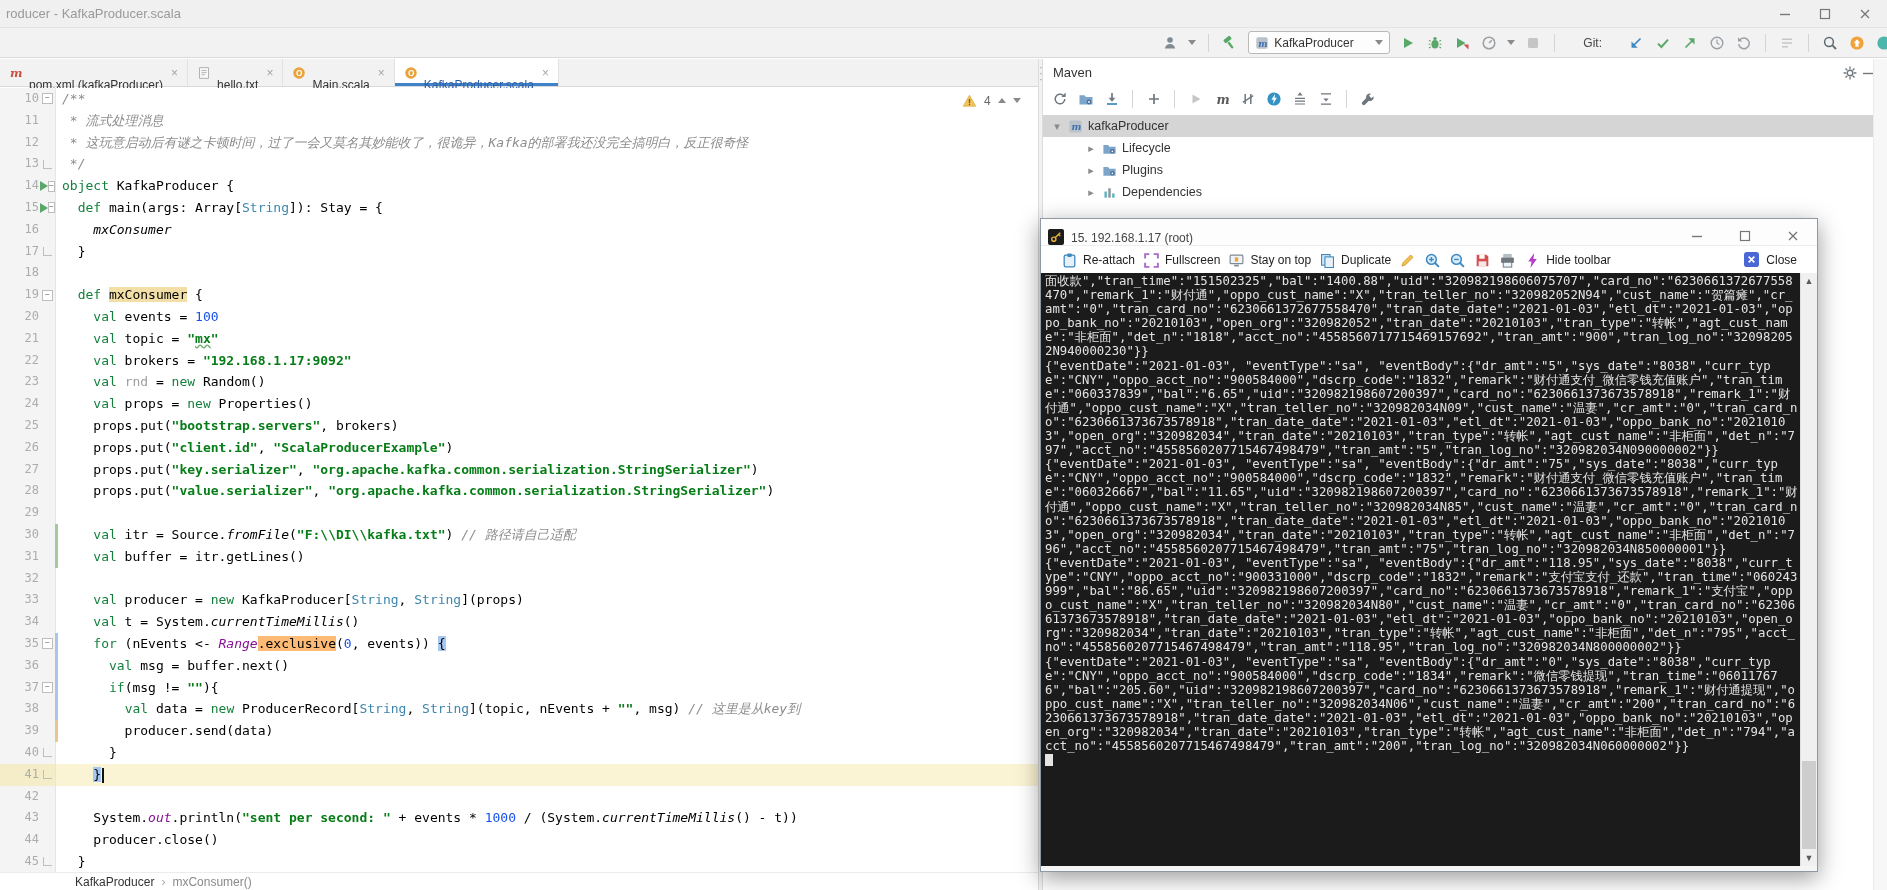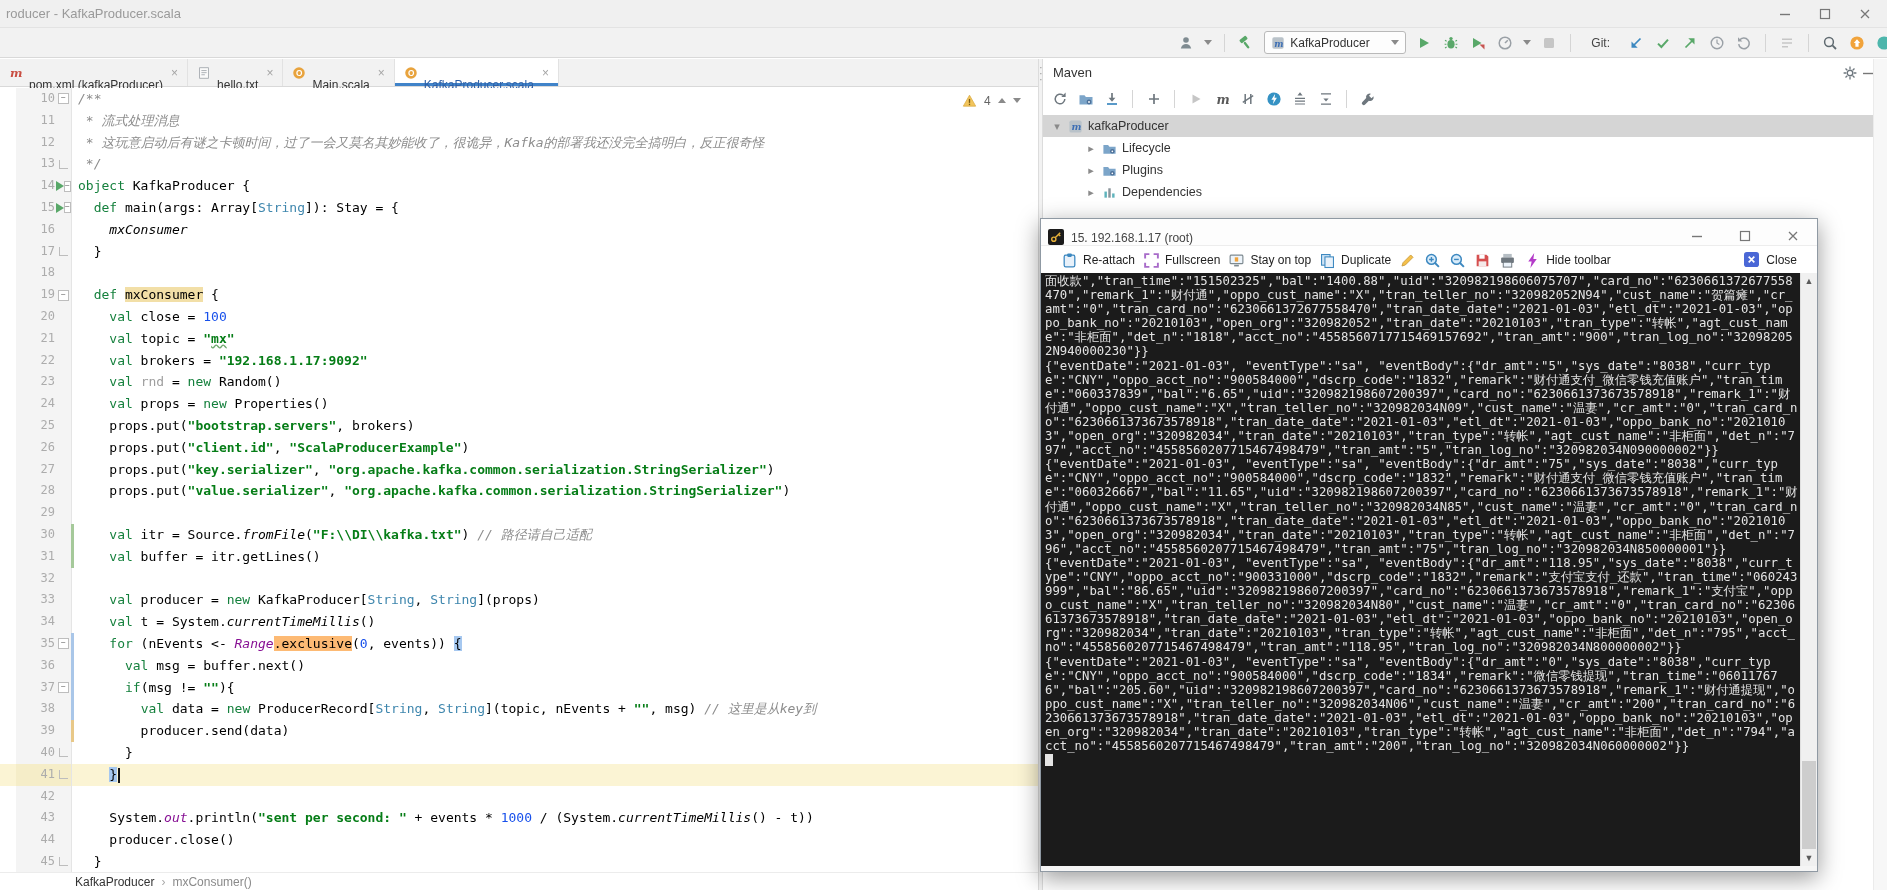--- a/index.html
+++ b/index.html
@@ -14,35 +14,35 @@
   .wctl{display:flex;gap:24px;padding-right:14px;}
   .wctl span{width:16px;height:16px;display:inline-block;cursor:default;}
   
   .maintb{left:0;top:28px;width:1887px;height:30px;background:#f2f2f2;border-bottom:1px solid #d9d9d9;
           display:flex;align-items:center;justify-content:flex-end;gap:9px;padding-right:6px;box-sizing:border-box;}
   .tbi{width:18px;height:18px;display:flex;align-items:center;justify-content:center;}
   .tbsep{width:1px;height:18px;background:#d5d5d5;margin:0 3px;}
   .runcombo{display:flex;align-items:center;gap:5px;height:21px;padding:0 6px;background:#fdfdfd;
             border:1px solid #b9b9b9;border-radius:3px;min-width:128px;}
   .runcombo .lbl{font-size:12px;color:#333;flex:1;}
-  .gitlbl{color:#444;font-size:12px;margin:0 8px;}
+  .gitlbl{color:#444;font-size:12px;margin:0 16px;}
   .chev{width:0;height:0;border-left:4px solid transparent;border-right:4px solid transparent;border-top:5px solid #8a8a8a;}
   .chevup{width:0;height:0;border-left:4px solid transparent;border-right:4px solid transparent;border-bottom:5px solid #8a8a8a;}
   
   .tabbar{left:0;top:59px;width:1038px;height:28px;background:#f2f2f2;border-bottom:1px solid #d9d9d9;
           display:flex;align-items:stretch;box-sizing:border-box;}
   .tab{display:flex;align-items:center;gap:6px;padding:0 9px;border-right:1px solid #e2e2e2;cursor:default;}
   .tab .tlabel{font-size:12px;color:#333;white-space:nowrap;margin-top:25px;}
   .tab.active{background:#fff;box-shadow:inset 0 -3px 0 #4083C9;}
   .tab.active .tlabel{color:#2D5FA6;}
   .tab .closex{color:#a5a5a5;font-size:12px;line-height:12px;margin-left:2px;}
   
   .editor{left:0;top:88px;width:1038px;height:784px;background:#fff;overflow:hidden;
           font-family:"DejaVu Sans Mono","Liberation Mono",monospace;font-size:13px;}
-  .eline{display:flex;height:21.8px;line-height:21.8px;position:relative;white-space:pre;padding-left:16px;}
+  .eline{display:flex;height:21.8px;line-height:21.8px;position:relative;white-space:pre;}
   .eline.cur{background:#FBF4D4;}
   .gut{width:56px;flex:none;background:#f4f4f4;border-right:1px solid #e5e5e5;display:flex;align-items:center;
        justify-content:flex-end;gap:3px;box-sizing:border-box;padding-right:2px;position:relative;}
   .eline.cur .gut{background:#F5EDC8;}
   .lnum{color:#ACACAC;font-size:12px;width:22px;text-align:right;}
   .gmark{width:11px;flex:none;display:flex;align-items:center;justify-content:center;}
   .runarrow{width:0;height:0;border-top:5px solid transparent;border-bottom:5px solid transparent;border-left:8px solid #59A869;}
   .fold{width:9px;height:9px;border:1px solid #bdbdbd;background:#fff;color:#7a7a7a;font-size:8px;line-height:7px;text-align:center;}
   .folde{width:8px;height:8px;border-left:1px solid #bdbdbd;border-bottom:1px solid #bdbdbd;}
   .vcs{position:absolute;right:-3px;top:0;width:3px;height:100%;z-index:2;}
@@ -278,21 +278,21 @@
       <div class="eline"><div class="gut"><span class="lnum">10</span><span class="gmark"><span class="fold">−</span></span></div><span class="codeln"><span class="sg-c">/**</span></span></div>
       <div class="eline"><div class="gut"><span class="lnum">11</span><span class="gmark"></span></div><span class="codeln"><span class="sg-c"> * 流式处理消息</span></span></div>
       <div class="eline"><div class="gut"><span class="lnum">12</span><span class="gmark"></span></div><span class="codeln"><span class="sg-c"> * 这玩意启动后有谜之卡顿时间，过了一会又莫名其妙能收了，很诡异，Kafka的部署我还没完全搞明白，反正很奇怪</span></span></div>
       <div class="eline"><div class="gut"><span class="lnum">13</span><span class="gmark"><span class="folde"></span></span></div><span class="codeln"><span class="sg-c"> */</span></span></div>
       <div class="eline"><div class="gut"><span class="lnum">14</span><span class="gmark"><span class="runarrow"></span><span class="fold">−</span></span></div><span class="codeln"><span class="sg-k">object</span><span class=""> KafkaProducer {</span></span></div>
       <div class="eline"><div class="gut"><span class="lnum">15</span><span class="gmark"><span class="runarrow"></span><span class="fold">−</span></span></div><span class="codeln"><span class="">  </span><span class="sg-k">def</span><span class=""> main(args: Array[</span><span class="sg-t">String</span><span class="">]): Stay = {</span></span></div>
       <div class="eline"><div class="gut"><span class="lnum">16</span><span class="gmark"></span></div><span class="codeln"><span class="">    </span><span class="sg-it">mxConsumer</span></span></div>
       <div class="eline"><div class="gut"><span class="lnum">17</span><span class="gmark"><span class="folde"></span></span></div><span class="codeln"><span class="">  }</span></span></div>
       <div class="eline"><div class="gut"><span class="lnum">18</span><span class="gmark"></span></div><span class="codeln"></span></div>
       <div class="eline"><div class="gut"><span class="lnum">19</span><span class="gmark"><span class="fold">−</span></span></div><span class="codeln"><span class="">  </span><span class="sg-k">def</span><span class=""> </span><span class="sg-hl">mxConsumer</span><span class=""> {</span></span></div>
-      <div class="eline"><div class="gut"><span class="lnum">20</span><span class="gmark"></span></div><span class="codeln"><span class="">    </span><span class="sg-k">val</span><span class=""> close = </span><span class="sg-n">100</span></span></div>
+      <div class="eline"><div class="gut"><span class="lnum">20</span><span class="gmark"></span></div><span class="codeln"><span class="">    </span><span class="sg-k">val</span><span class=""> events = </span><span class="sg-n">100</span></span></div>
       <div class="eline"><div class="gut"><span class="lnum">21</span><span class="gmark"></span></div><span class="codeln"><span class="">    </span><span class="sg-k">val</span><span class=""> topic = </span><span class="sg-s">"</span><span class="sg-s sg-sp">mx</span><span class="sg-s">"</span></span></div>
       <div class="eline"><div class="gut"><span class="lnum">22</span><span class="gmark"></span></div><span class="codeln"><span class="">    </span><span class="sg-k">val</span><span class=""> brokers = </span><span class="sg-s">"192.168.1.17:9092"</span></span></div>
       <div class="eline"><div class="gut"><span class="lnum">23</span><span class="gmark"></span></div><span class="codeln"><span class="">    </span><span class="sg-k">val</span><span class=""> </span><span class="sg-gr">rnd</span><span class=""> = </span><span class="sg-k">new</span><span class=""> Random()</span></span></div>
       <div class="eline"><div class="gut"><span class="lnum">24</span><span class="gmark"></span></div><span class="codeln"><span class="">    </span><span class="sg-k">val</span><span class=""> props = </span><span class="sg-k">new</span><span class=""> Properties()</span></span></div>
       <div class="eline"><div class="gut"><span class="lnum">25</span><span class="gmark"></span></div><span class="codeln"><span class="">    props.put(</span><span class="sg-s">"bootstrap.servers"</span><span class="">, brokers)</span></span></div>
       <div class="eline"><div class="gut"><span class="lnum">26</span><span class="gmark"></span></div><span class="codeln"><span class="">    props.put(</span><span class="sg-s">"client.id"</span><span class="">, </span><span class="sg-s">"ScalaProducerExample"</span><span class="">)</span></span></div>
       <div class="eline"><div class="gut"><span class="lnum">27</span><span class="gmark"></span></div><span class="codeln"><span class="">    props.put(</span><span class="sg-s">"key.serializer"</span><span class="">, </span><span class="sg-s">"org.apache.kafka.common.serialization.StringSerializer"</span><span class="">)</span></span></div>
       <div class="eline"><div class="gut"><span class="lnum">28</span><span class="gmark"></span></div><span class="codeln"><span class="">    props.put(</span><span class="sg-s">"value.serializer"</span><span class="">, </span><span class="sg-s">"org.apache.kafka.common.serialization.StringSerializer"</span><span class="">)</span></span></div>
       <div class="eline"><div class="gut"><span class="lnum">29</span><span class="gmark"></span></div><span class="codeln"></span></div>
       <div class="eline"><div class="gut"><span class="lnum">30</span><span class="gmark"></span><span class="vcs g"></span></div><span class="codeln"><span class="">    </span><span class="sg-k">val</span><span class=""> itr = Source.</span><span class="sg-it">fromFile</span><span class="">(</span><span class="sg-s">"F:\\DI\\kafka.txt"</span><span class="">) </span><span class="sg-c">// 路径请自己适配</span></span></div>

